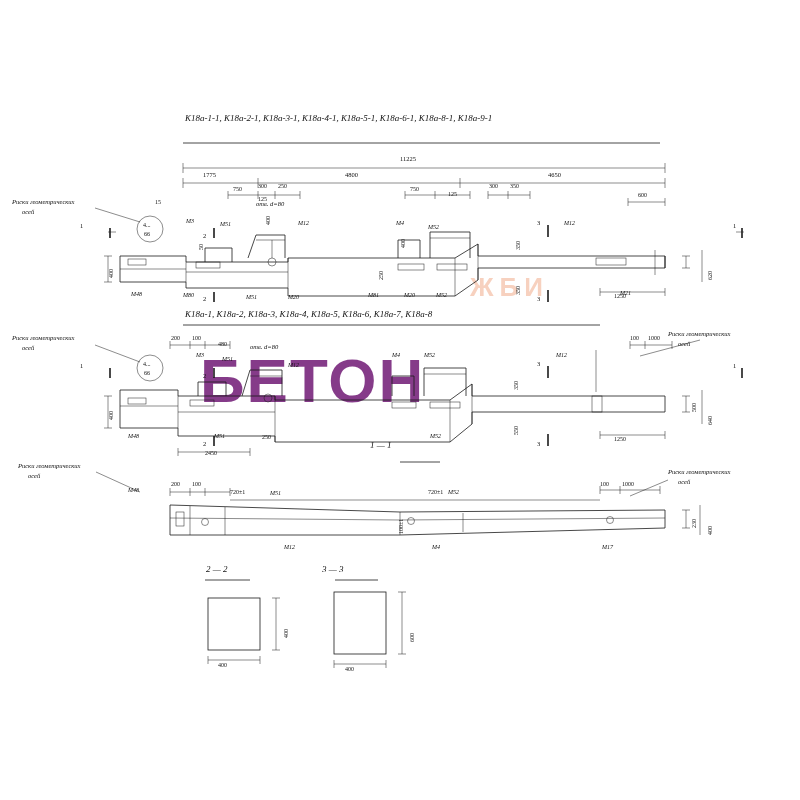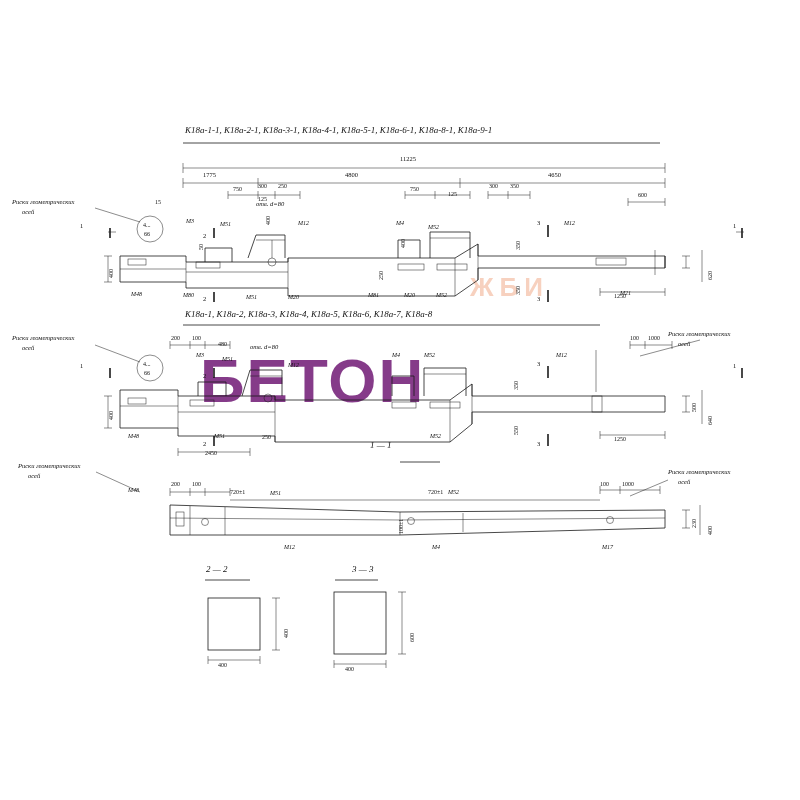--- a/index.html
+++ b/index.html
@@ -224,25 +224,25 @@
     <line class="ln" x1="335" y1="580" x2="378" y2="580"></line>
     <rect class="ln" x="334" y="592" width="52" height="62" fill="url(#hp)"></rect>
     <line class="thin" x1="334" y1="664" x2="386" y2="664"></line>
     <line class="thin" x1="334" y1="660" x2="334" y2="668"></line>
     <line class="thin" x1="386" y1="660" x2="386" y2="668"></line>
     <line class="thin" x1="402" y1="592" x2="402" y2="654"></line>
     <line class="thin" x1="398" y1="592" x2="406" y2="592"></line>
     <line class="thin" x1="398" y1="654" x2="406" y2="654"></line>
   </svg>
 
-  <div class="lbl md it" style="left:185px;top:125px;">К18а-1-1, К18а-2-1, К18а-3-1, К18а-4-1, К18а-5-1, К18а-6-1, К18а-8-1, К18а-9-1</div>
+  <div class="lbl md it" style="left:185px;top:113px;">К18а-1-1, К18а-2-1, К18а-3-1, К18а-4-1, К18а-5-1, К18а-6-1, К18а-8-1, К18а-9-1</div>
   <div class="lbl md it" style="left:185px;top:309px;">К18а-1, К18а-2, К18а-3, К18а-4, К18а-5, К18а-6, К18а-7, К18а-8</div>
   <div class="lbl md it" style="left:370px;top:440px;">1 — 1</div>
   <div class="lbl md it" style="left:206px;top:564px;">2 — 2</div>
-  <div class="lbl md it" style="left:352px;top:564px;">3 — 3</div>
+  <div class="lbl md it" style="left:322px;top:564px;">3 — 3</div>
 
   <div class="lbl it sm" style="left:12px;top:198px;">Риски геометрических</div>
   <div class="lbl it sm" style="left:22px;top:208px;">осей</div>
   <div class="lbl it sm" style="left:12px;top:334px;">Риски геометрических</div>
   <div class="lbl it sm" style="left:22px;top:344px;">осей</div>
   <div class="lbl it sm" style="left:668px;top:330px;">Риски геометрических</div>
   <div class="lbl it sm" style="left:678px;top:340px;">осей</div>
   <div class="lbl it sm" style="left:18px;top:462px;">Риски геометрических</div>
   <div class="lbl it sm" style="left:28px;top:472px;">осей</div>
   <div class="lbl it sm" style="left:668px;top:468px;">Риски геометрических</div>

